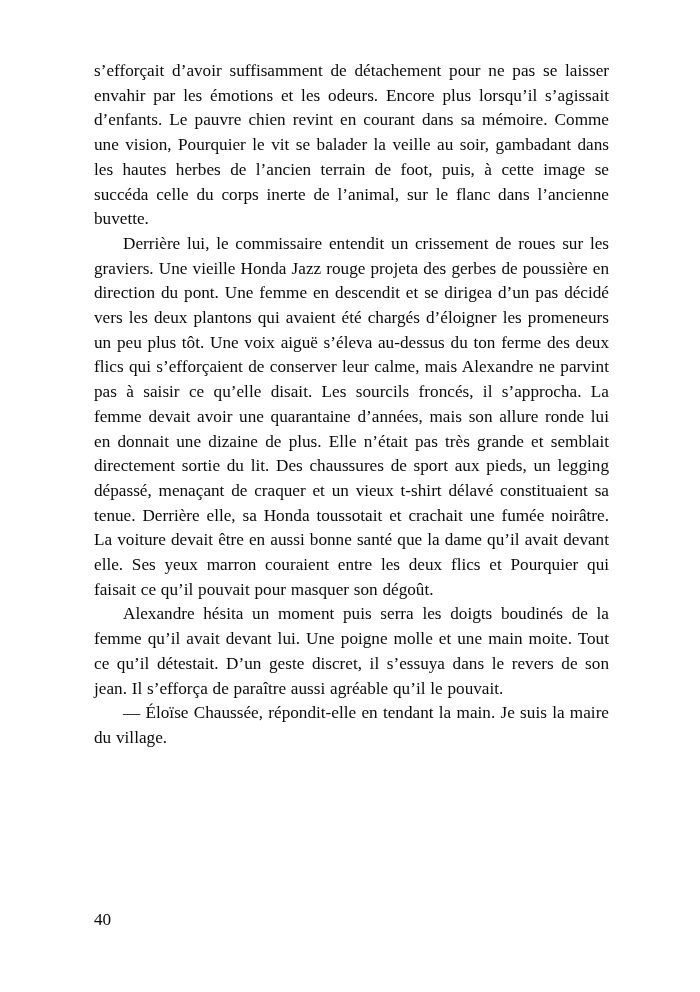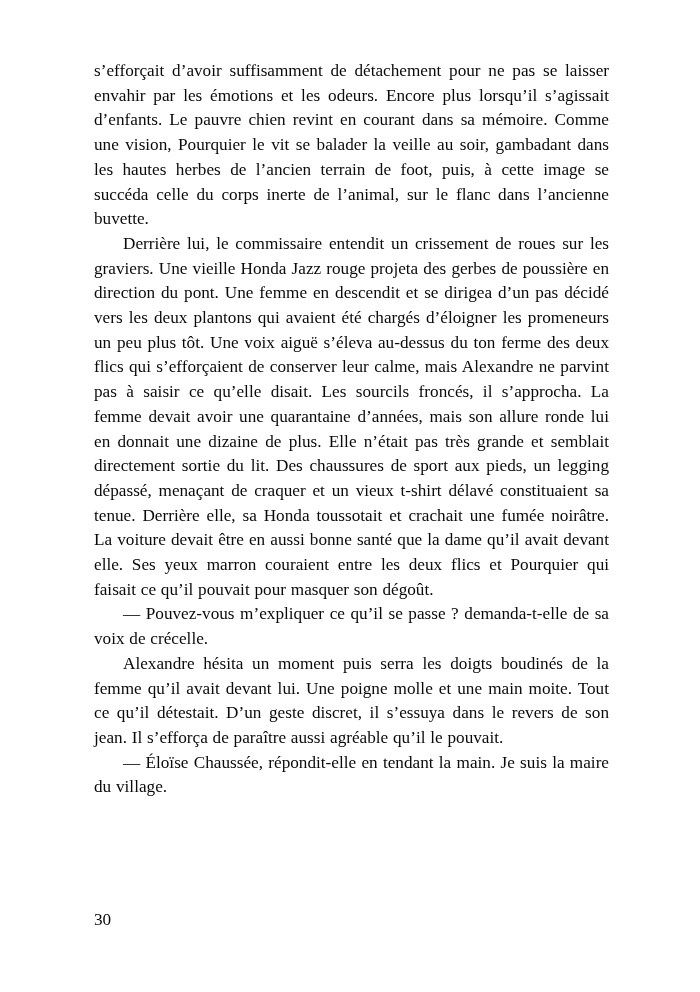--- a/index.html
+++ b/index.html
@@ -44,18 +44,17 @@
     line-height: 24px;
   }
 </style>
 </head>
 <body>
 
 <div class="page">
   <div class="text-block">
     <p>s’efforçait d’avoir suffisamment de détachement pour ne pas se laisser envahir par les émotions et les odeurs. Encore plus lorsqu’il s’agissait d’enfants. Le pauvre chien revint en courant dans sa mémoire. Comme une vision, Pourquier le vit se balader la veille au soir, gambadant dans les hautes herbes de l’ancien terrain de foot, puis, à cette image se succéda celle du corps inerte de l’animal, sur le flanc dans l’ancienne buvette.</p>
     <p class="indent">Derrière lui, le commissaire entendit un crissement de roues sur les graviers. Une vieille Honda Jazz rouge projeta des gerbes de poussière en direction du pont. Une femme en descendit et se dirigea d’un pas décidé vers les deux plantons qui avaient été chargés d’éloigner les promeneurs un peu plus tôt. Une voix aiguë s’éleva au-dessus du ton ferme des deux flics qui s’efforçaient de conserver leur calme, mais Alexandre ne parvint pas à saisir ce qu’elle disait. Les sourcils froncés, il s’approcha. La femme devait avoir une quarantaine d’années, mais son allure ronde lui en donnait une dizaine de plus. Elle n’était pas très grande et semblait directement sortie du lit. Des chaussures de sport aux pieds, un legging dépassé, menaçant de craquer et un vieux t-shirt délavé constituaient sa tenue. Derrière elle, sa Honda toussotait et crachait une fumée noirâtre. La voiture devait être en aussi bonne santé que la dame qu’il avait devant elle. Ses yeux marron couraient entre les deux flics et Pourquier qui faisait ce qu’il pouvait pour masquer son dégoût.</p>
-    <p class="indent">— Pouvez-vous m’expliquer ce qu’il se passe&nbsp;? demanda-t-elle de sa voix de crécelle.</p>
     <p class="indent">Alexandre hésita un moment puis serra les doigts boudinés de la femme qu’il avait devant lui. Une poigne molle et une main moite. Tout ce qu’il détestait. D’un geste discret, il s’essuya dans le revers de son jean. Il s’efforça de paraître aussi agréable qu’il le pouvait.</p>
     <p class="indent">— Éloïse Chaussée, répondit-elle en tendant la main. Je suis la maire du village.</p>
   </div>
-  <div class="page-number">30</div>
+  <div class="page-number">40</div>
 </div>
 
 </body></html>

